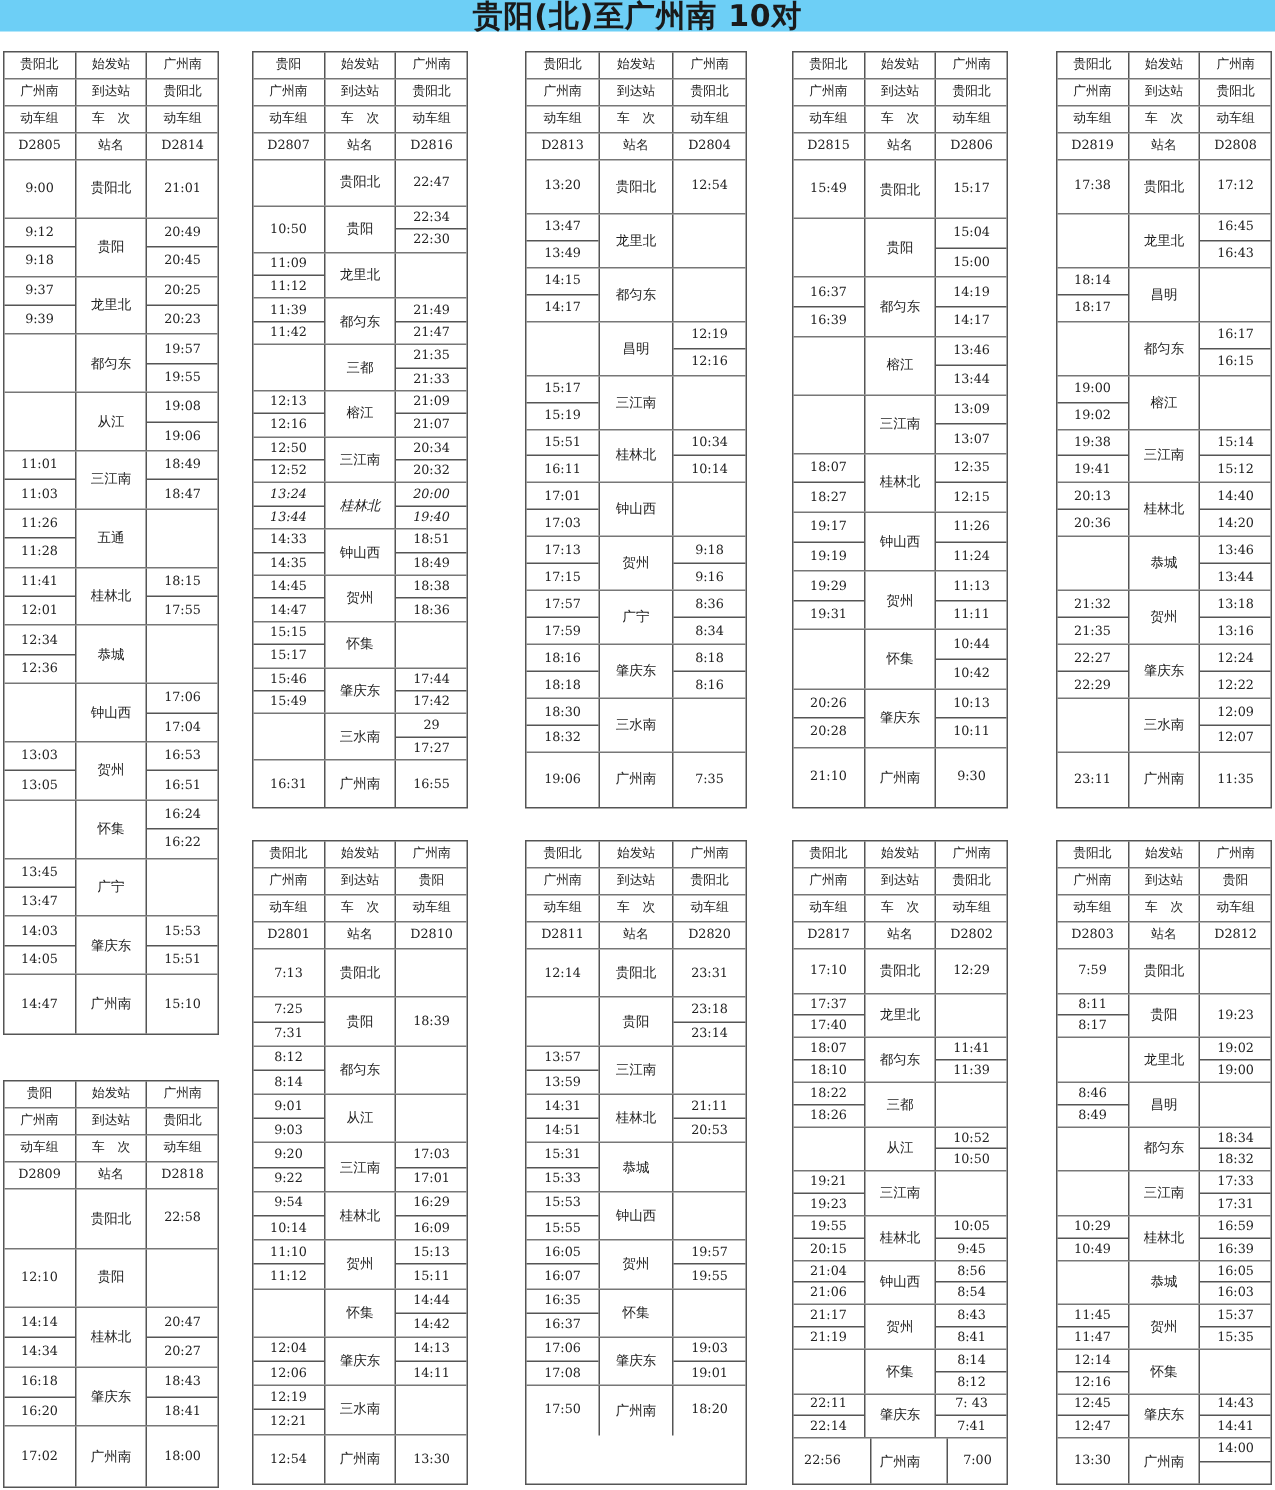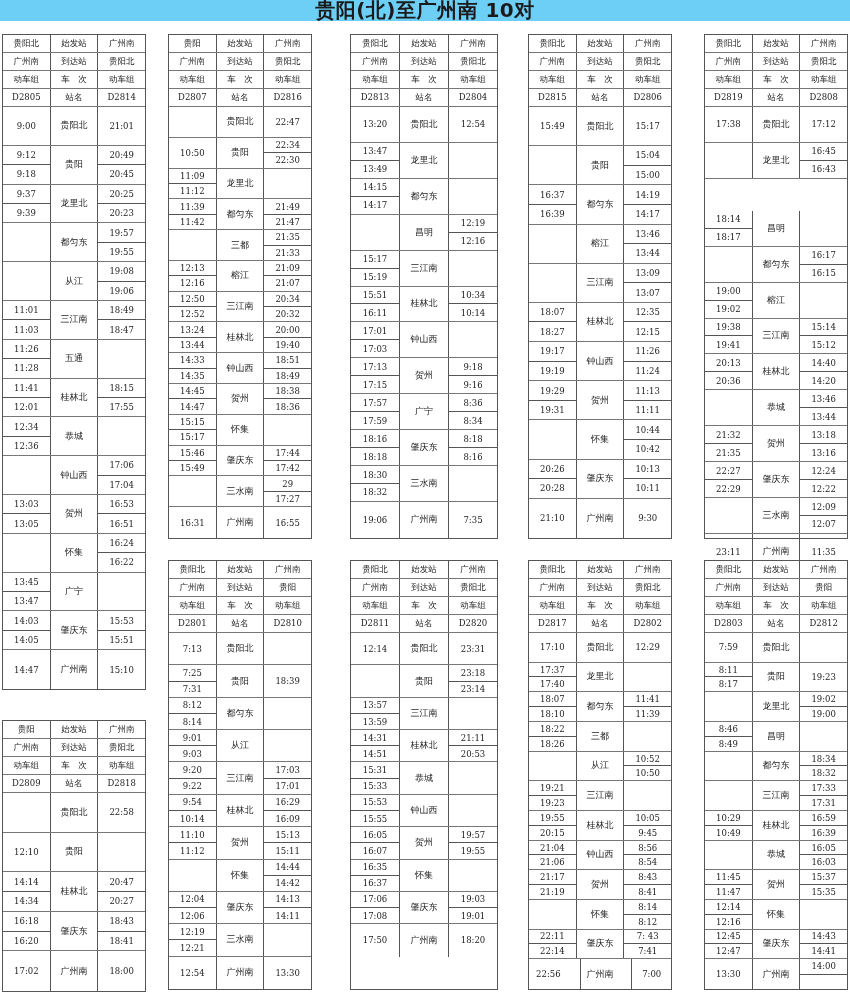--- a/index.html
+++ b/index.html
@@ -413,21 +413,21 @@
           <div class="cell">12:52</div>
         </div>
         <div class="col">
           <div class="cell name">三江南</div>
         </div>
         <div class="col">
           <div class="cell">20:34</div>
           <div class="cell">20:32</div>
         </div>
       </div>
-      <div class="st" style="height: 30.7857px;">
+      <div class="st" style="height: 30.7857px; font-style: italic;">
         <div class="col">
           <div class="cell">13:24</div>
           <div class="cell">13:44</div>
         </div>
         <div class="col">
           <div class="cell name">桂林北</div>
         </div>
         <div class="col">
           <div class="cell">20:00</div>
           <div class="cell">19:40</div>
@@ -1338,21 +1338,21 @@
           <div class="cell"></div>
         </div>
         <div class="col">
           <div class="cell name">龙里北</div>
         </div>
         <div class="col">
           <div class="cell">16:45</div>
           <div class="cell">16:43</div>
         </div>
       </div>
-      <div class="st" style="height: 35.9167px; margin-top: 32px;">
+      <div class="st" style="height: 35.9167px;">
         <div class="col">
           <div class="cell">18:14</div>
           <div class="cell">18:17</div>
         </div>
         <div class="col">
           <div class="cell name">昌明</div>
         </div>
         <div class="col">
           <div class="cell"></div>
         </div>

